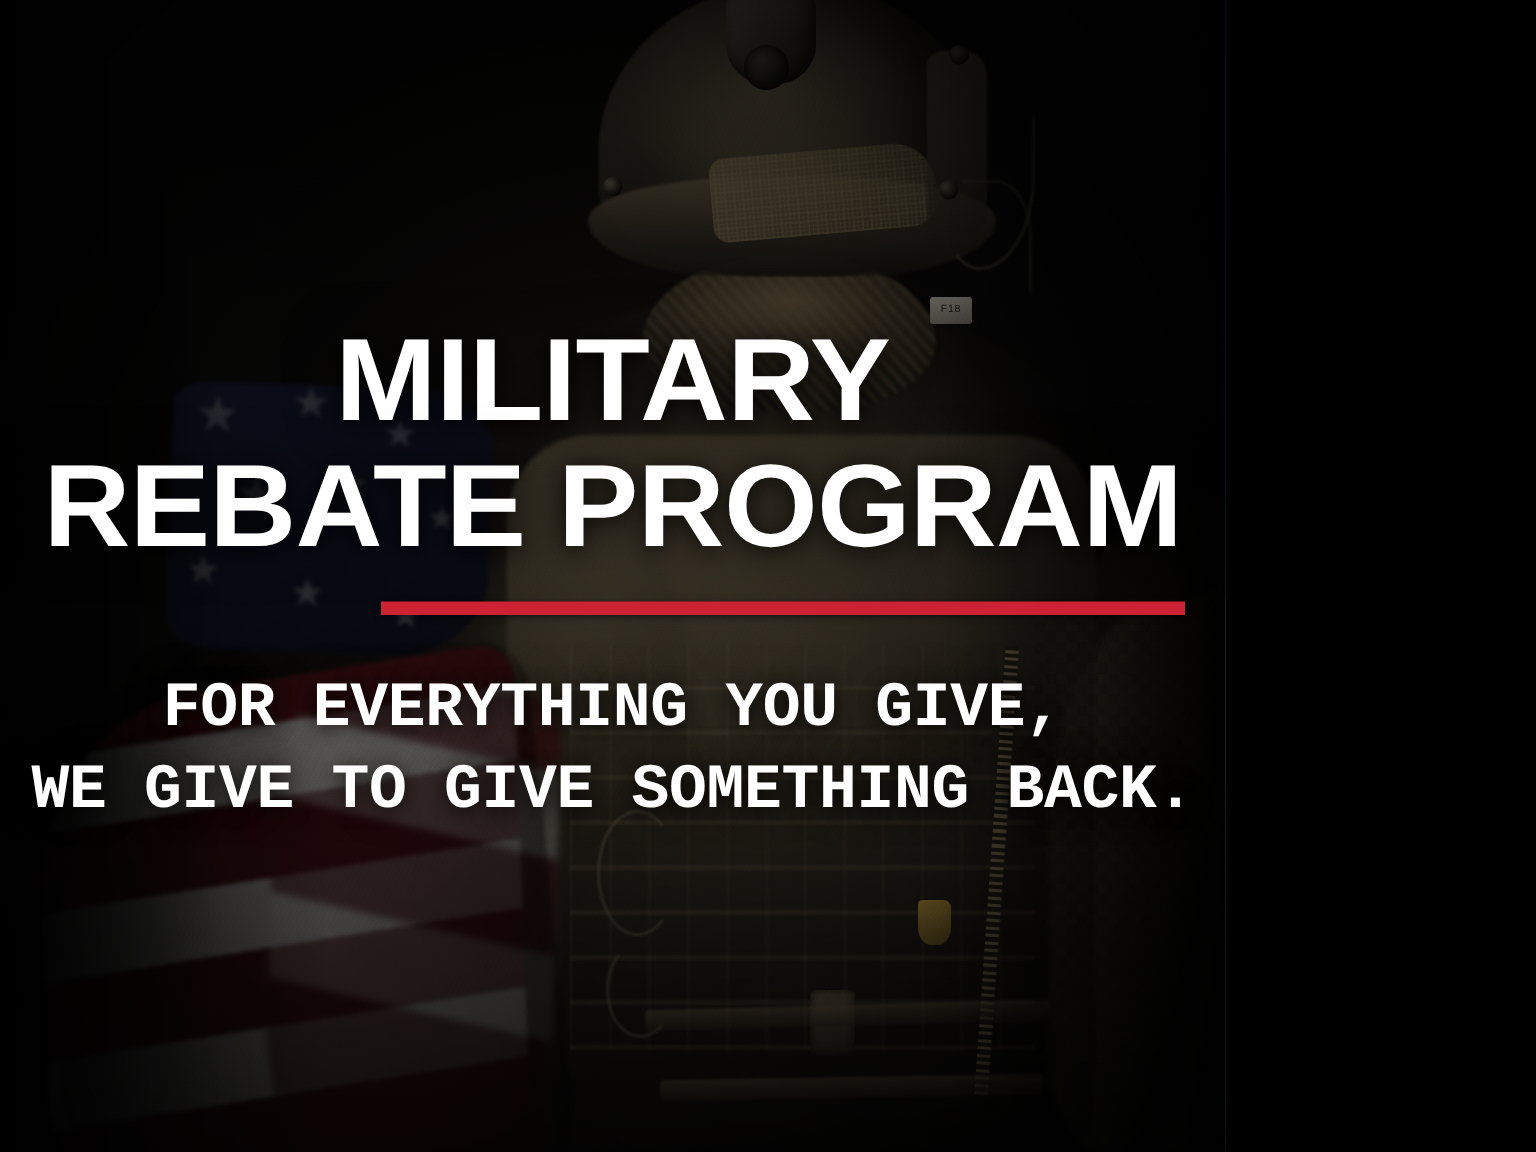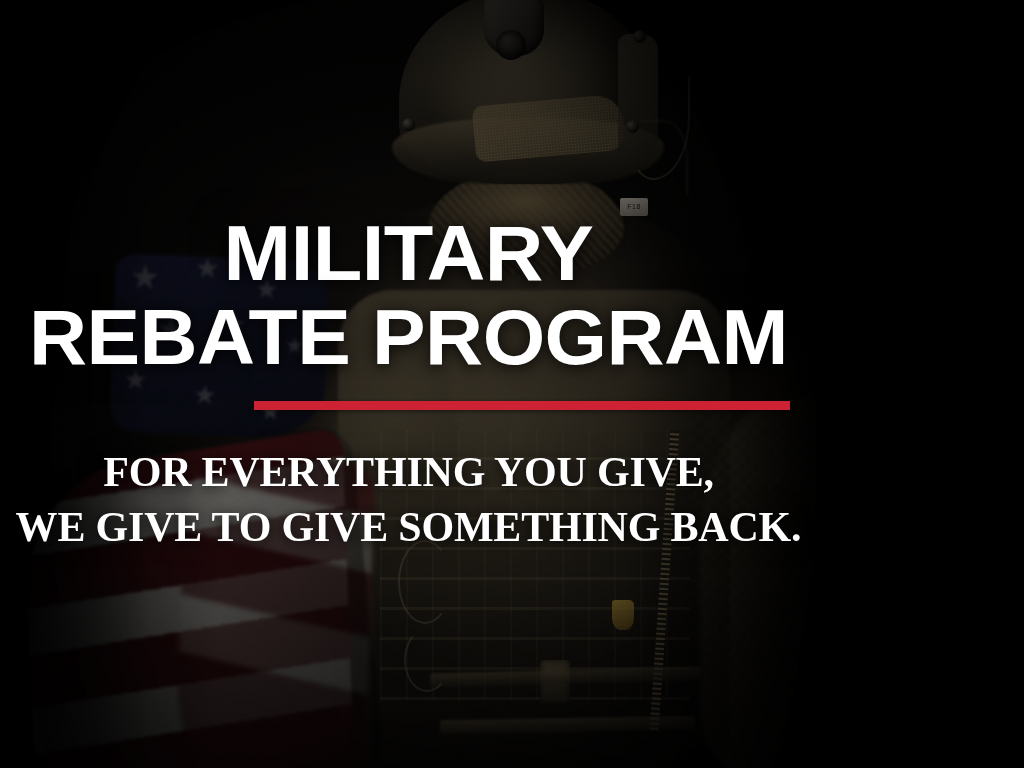--- a/index.html
+++ b/index.html
@@ -342,21 +342,21 @@
 
   .rule {
     position:absolute;
     top:401px; left:254px;
     width:536px; height:9px;
     background:#cc2233;
     box-shadow:0 1px 5px rgba(0,0,0,.55);
   }
 
   .sub {
-    font-family:Liberation Serif, serif;
+    font-family:Liberation Mono, monospace;
     font-weight:bold;
     color:#ffffff;
     text-align:center;
     white-space:nowrap;
     text-shadow:0 2px 12px rgba(0,0,0,.72), 0 0 28px rgba(0,0,0,.45);
     letter-spacing:-0.2px;
   }
   .s-line1 {
     position:absolute; top:448px; left:0; right:0;
     font-size:42px;

